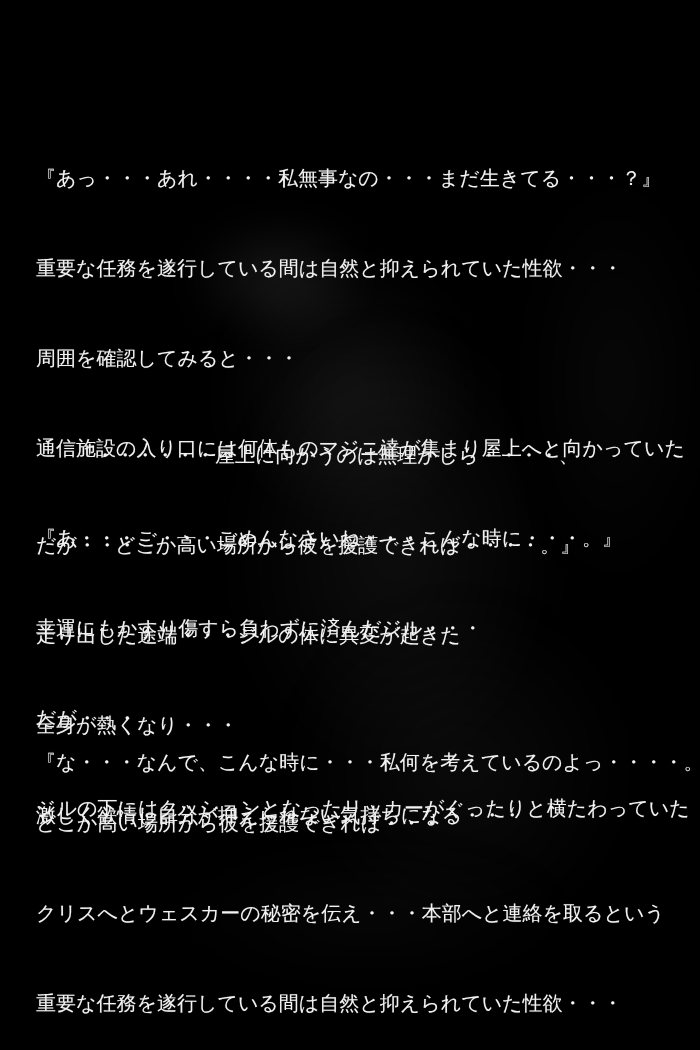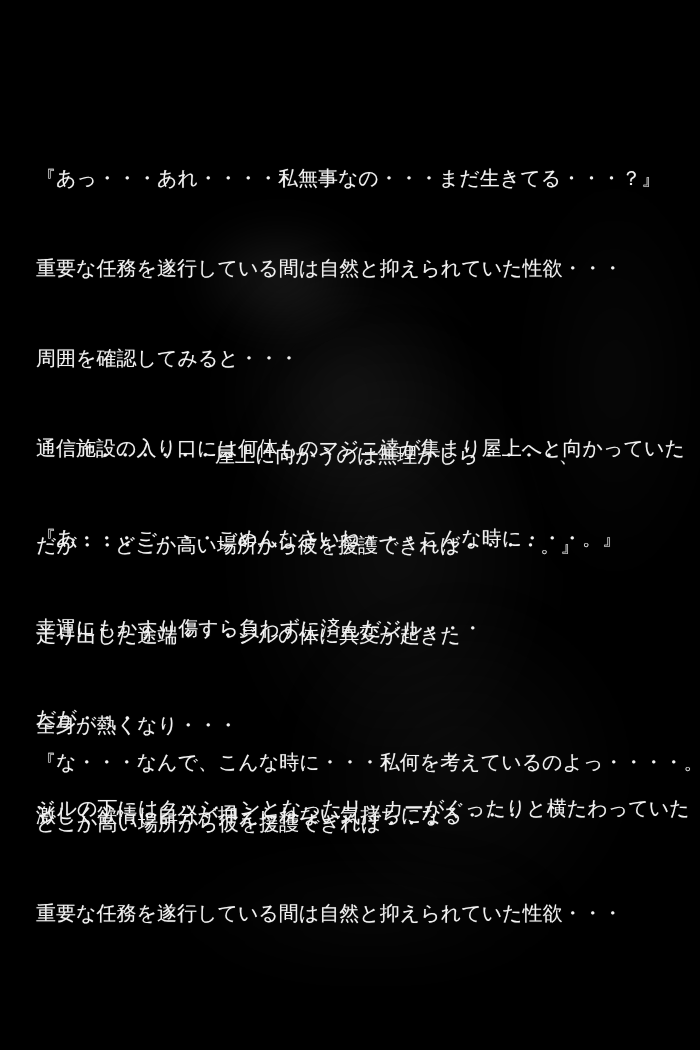--- a/index.html
+++ b/index.html
@@ -84,18 +84,19 @@
     <div>全身が熱くなり・・・</div>
     <div>激しく欲情し自分が抑えられない気持ちになる・・・</div>
   </div>
 
   <div class="para para-4">
     <div>『な・・・なんで、こんな時に・・・私何を考えているのよっ・・・・。』</div>
   </div>
 
   <div class="para para-5">
     <div>どこか高い場所から彼を援護できれば・・・</div>
+    <div>クリスへとウェスカーの秘密を伝え・・・本部へと連絡を取るという</div>
     <div>重要な任務を遂行している間は自然と抑えられていた性欲・・・</div>
     
     
   </div>
 
 </div>
 
 </body></html>

